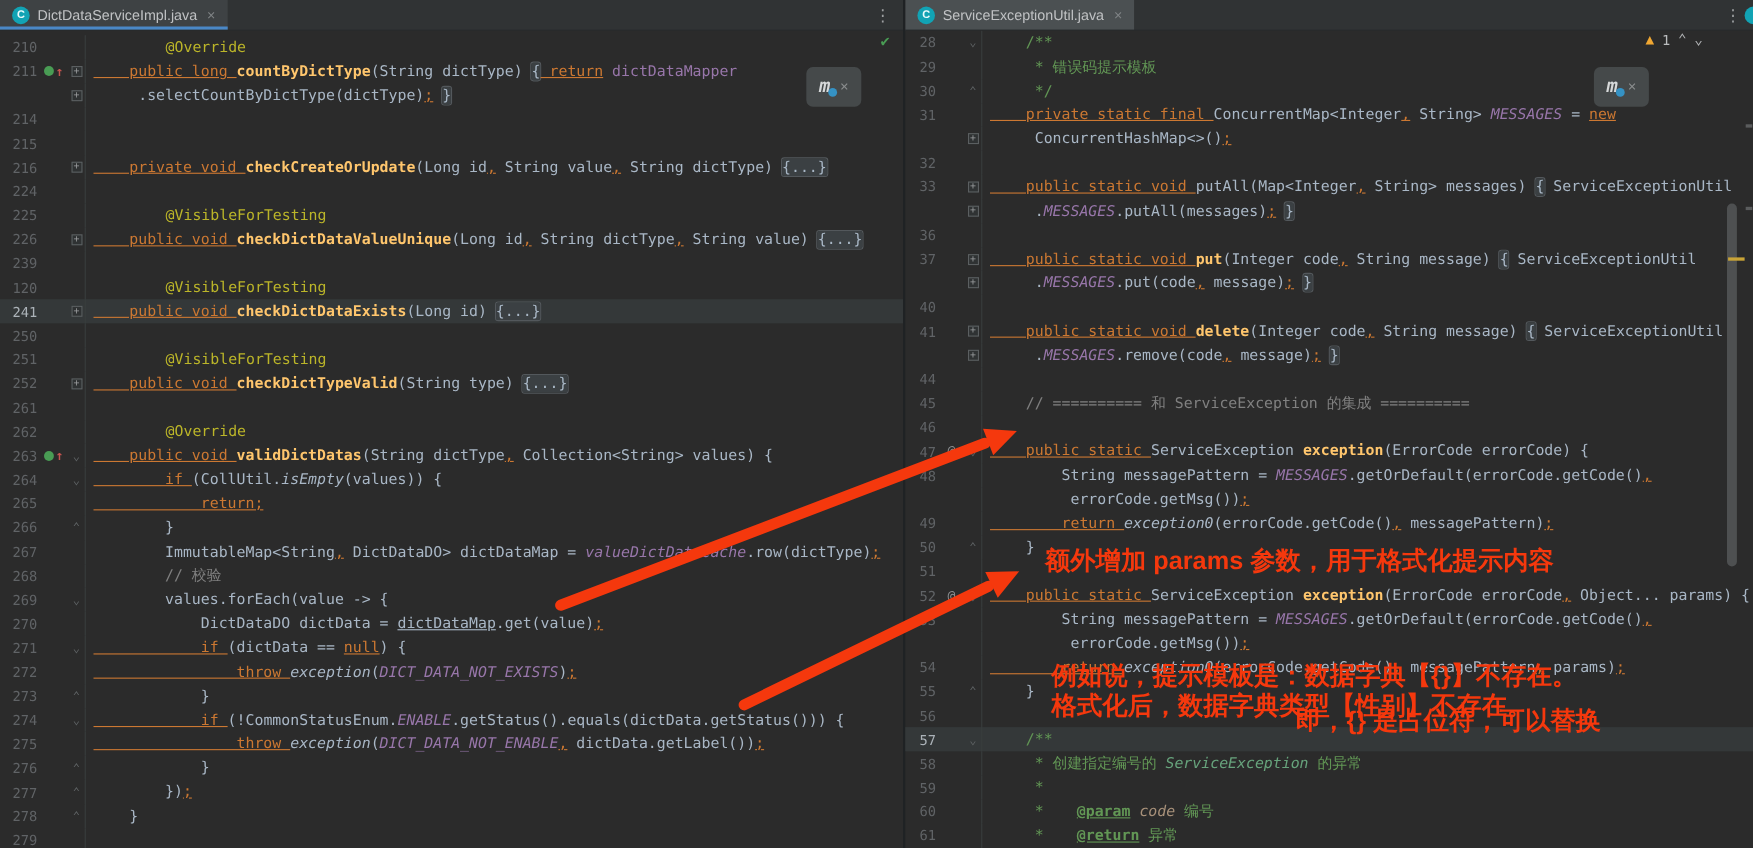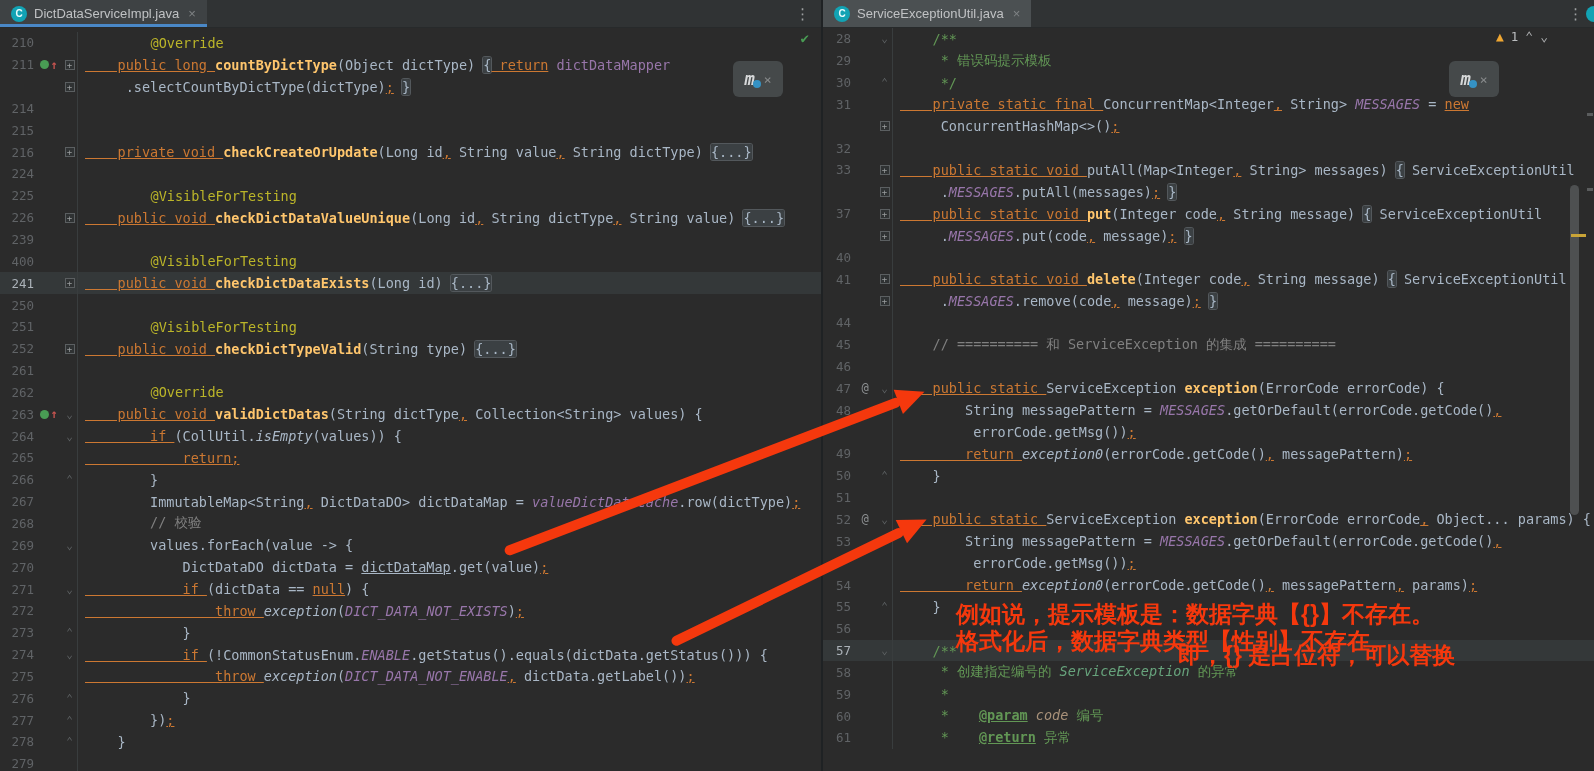--- a/index.html
+++ b/index.html
@@ -127,21 +127,21 @@
         </div>
         <div class="row">
           <span class="ln">211</span>
           <span class="gi">
             <span class="ovdot"></span>
             <span class="ovarr">↑</span>
           </span>
           <span class="fd">
             <span class="plus">+</span>
           </span>
-          <span class="code"><span class="t-k">    public long </span><span class="t-m">countByDictType</span><span class="t-p">(Object dictType) </span><span class="t-fold">{</span><span class="t-k"> return</span><span class="t-fld"> dictDataMapper</span></span>
+          <span class="code"><span class="t-k">    public long </span><span class="t-m">countByDictType</span><span class="t-p">(String dictType) </span><span class="t-fold">{</span><span class="t-k"> return</span><span class="t-fld"> dictDataMapper</span></span>
         </div>
         <div class="row">
           <span class="ln"></span>
           <span class="gi"></span>
           <span class="fd">
             <span class="plus">+</span>
           </span>
           <span class="code"><span class="t-p">     .selectCountByDictType(dictType)</span><span class="t-k">;</span><span class="t-p"> </span><span class="t-fold">}</span></span>
         </div>
         <div class="row">
@@ -184,21 +184,21 @@
           </span>
           <span class="code"><span class="t-k">    public void </span><span class="t-m">checkDictDataValueUnique</span><span class="t-p">(Long id</span><span class="t-k">,</span><span class="t-p"> String dictType</span><span class="t-k">,</span><span class="t-p"> String value) </span><span class="t-fold">{...}</span></span>
         </div>
         <div class="row">
           <span class="ln">239</span>
           <span class="gi"></span>
           <span class="fd"></span>
           <span class="code"></span>
         </div>
         <div class="row">
-          <span class="ln">400</span>
+          <span class="ln">120</span>
           <span class="gi"></span>
           <span class="fd"></span>
           <span class="code"><span class="t-p">    </span><span class="t-a">@VisibleForTesting</span></span>
         </div>
         <div class="row cur">
           <span class="ln">241</span>
           <span class="gi"></span>
           <span class="fd">
             <span class="plus">+</span>
           </span>
@@ -417,20 +417,26 @@
         </div>
         <div class="row">
           <span class="ln"></span>
           <span class="gi"></span>
           <span class="fd">
             <span class="plus">+</span>
           </span>
           <span class="code"><span class="t-p">     .</span><span class="t-fi">MESSAGES</span><span class="t-p">.putAll(messages)</span><span class="t-k">;</span><span class="t-p"> </span><span class="t-fold">}</span></span>
         </div>
         <div class="row">
+          <span class="ln">36</span>
+          <span class="gi"></span>
+          <span class="fd"></span>
+          <span class="code"></span>
+        </div>
+        <div class="row">
           <span class="ln">37</span>
           <span class="gi"></span>
           <span class="fd">
             <span class="plus">+</span>
           </span>
           <span class="code"><span class="t-k">    public static void </span><span class="t-m">put</span><span class="t-p">(Integer code</span><span class="t-k">,</span><span class="t-p"> String message) </span><span class="t-fold">{</span><span class="t-p"> ServiceExceptionUtil</span></span>
         </div>
         <div class="row">
           <span class="ln"></span>
           <span class="gi"></span>
@@ -579,16 +585,17 @@
           <span class="ln">61</span>
           <span class="gi"></span>
           <span class="fd"></span>
           <span class="code"><span class="t-d">     * </span><span class="t-dt">@return</span><span class="t-d"> 异常</span></span>
         </div>
       </div>
   </div>
 
   <div class="arrow arrow1"></div>
   <div class="arrow arrow2"></div>
+  <div class="red-text rt1">额外增加 params 参数，用于格式化提示内容</div>
   <div class="red-text rt2">例如说，提示模板是：数据字典【{}】不存在。</div>
   <div class="red-text rt3">格式化后，数据字典类型【性别】不存在。</div>
   <div class="red-text rt4">即，{} 是占位符，可以替换</div>
 </div>
 
 </body></html>

